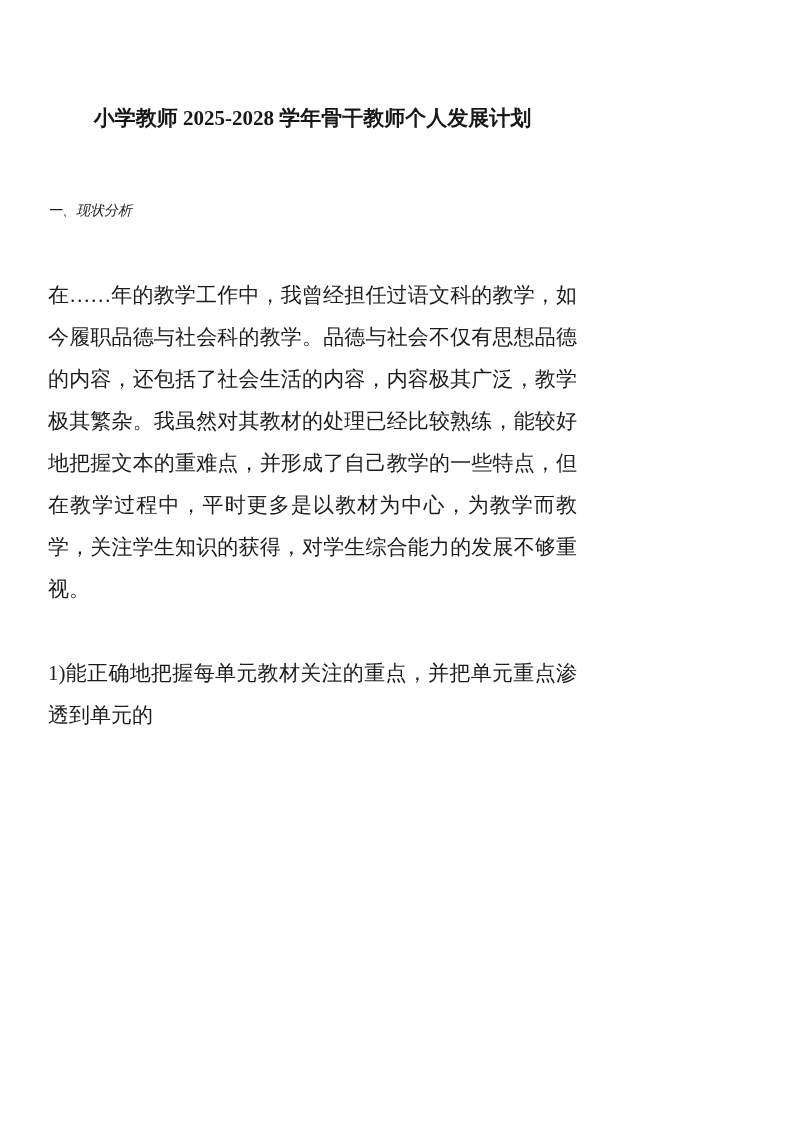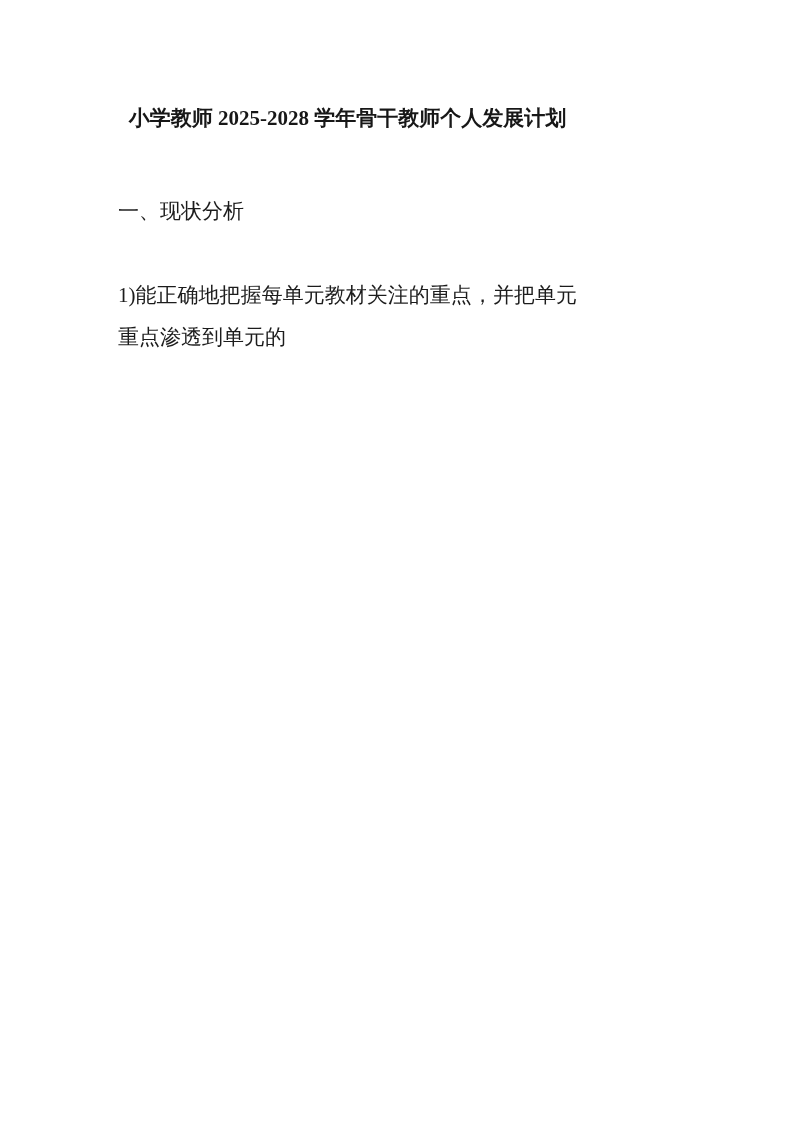--- a/index.html
+++ b/index.html
@@ -5,53 +5,55 @@
   html, body {
     margin: 0;
     padding: 0;
     background: #ffffff;
   }
   .page {
     position: relative;
     width: 692px;
     height: 1122px;
     box-sizing: border-box;
-    padding: 100px 115px 0 118px;
+    padding: 100px 115px 0 48px;
     background: #ffffff;
     color: #1c1c1c;
     font-family: "Liberation Serif", "DejaVu Serif", serif;
     overflow: hidden;
   }
   .doc-title {
     font-size: 21px;
     font-weight: bold;
     text-align: center;
     line-height: 36px;
     margin: 0 0 54px 0;
     color: #171717;
   }
   .para {
     font-size: 21px;
     line-height: 42px;
     text-align: justify;
     margin: 0 0 42px 0;
   }
   .heading {
-    font-size: 21px;
+    font-size: 14px;
     font-weight: normal;
     line-height: 42px;
     margin: 0 0 42px 0;
+    font-style: italic;
   }
 </style>
 </head>
 <body>
 
 <div class="page">
   <h1 class="doc-title">小学教师 2025-2028 学年骨干教师个人发展计划</h1>
 
 
   <h2 class="heading">一、现状分析</h2>
 
+  <p class="para">在……年的教学工作中，我曾经担任过语文科的教学，如今履职品德与社会科的教学。品德与社会不仅有思想品德的内容，还包括了社会生活的内容，内容极其广泛，教学极其繁杂。我虽然对其教材的处理已经比较熟练，能较好地把握文本的重难点，并形成了自己教学的一些特点，但在教学过程中，平时更多是以教材为中心，为教学而教学，关注学生知识的获得，对学生综合能力的发展不够重视。</p>
 
 
 
   <p class="para">1)能正确地把握每单元教材关注的重点，并把单元重点渗透到单元的</p>
 </div>
 
 </body></html>

